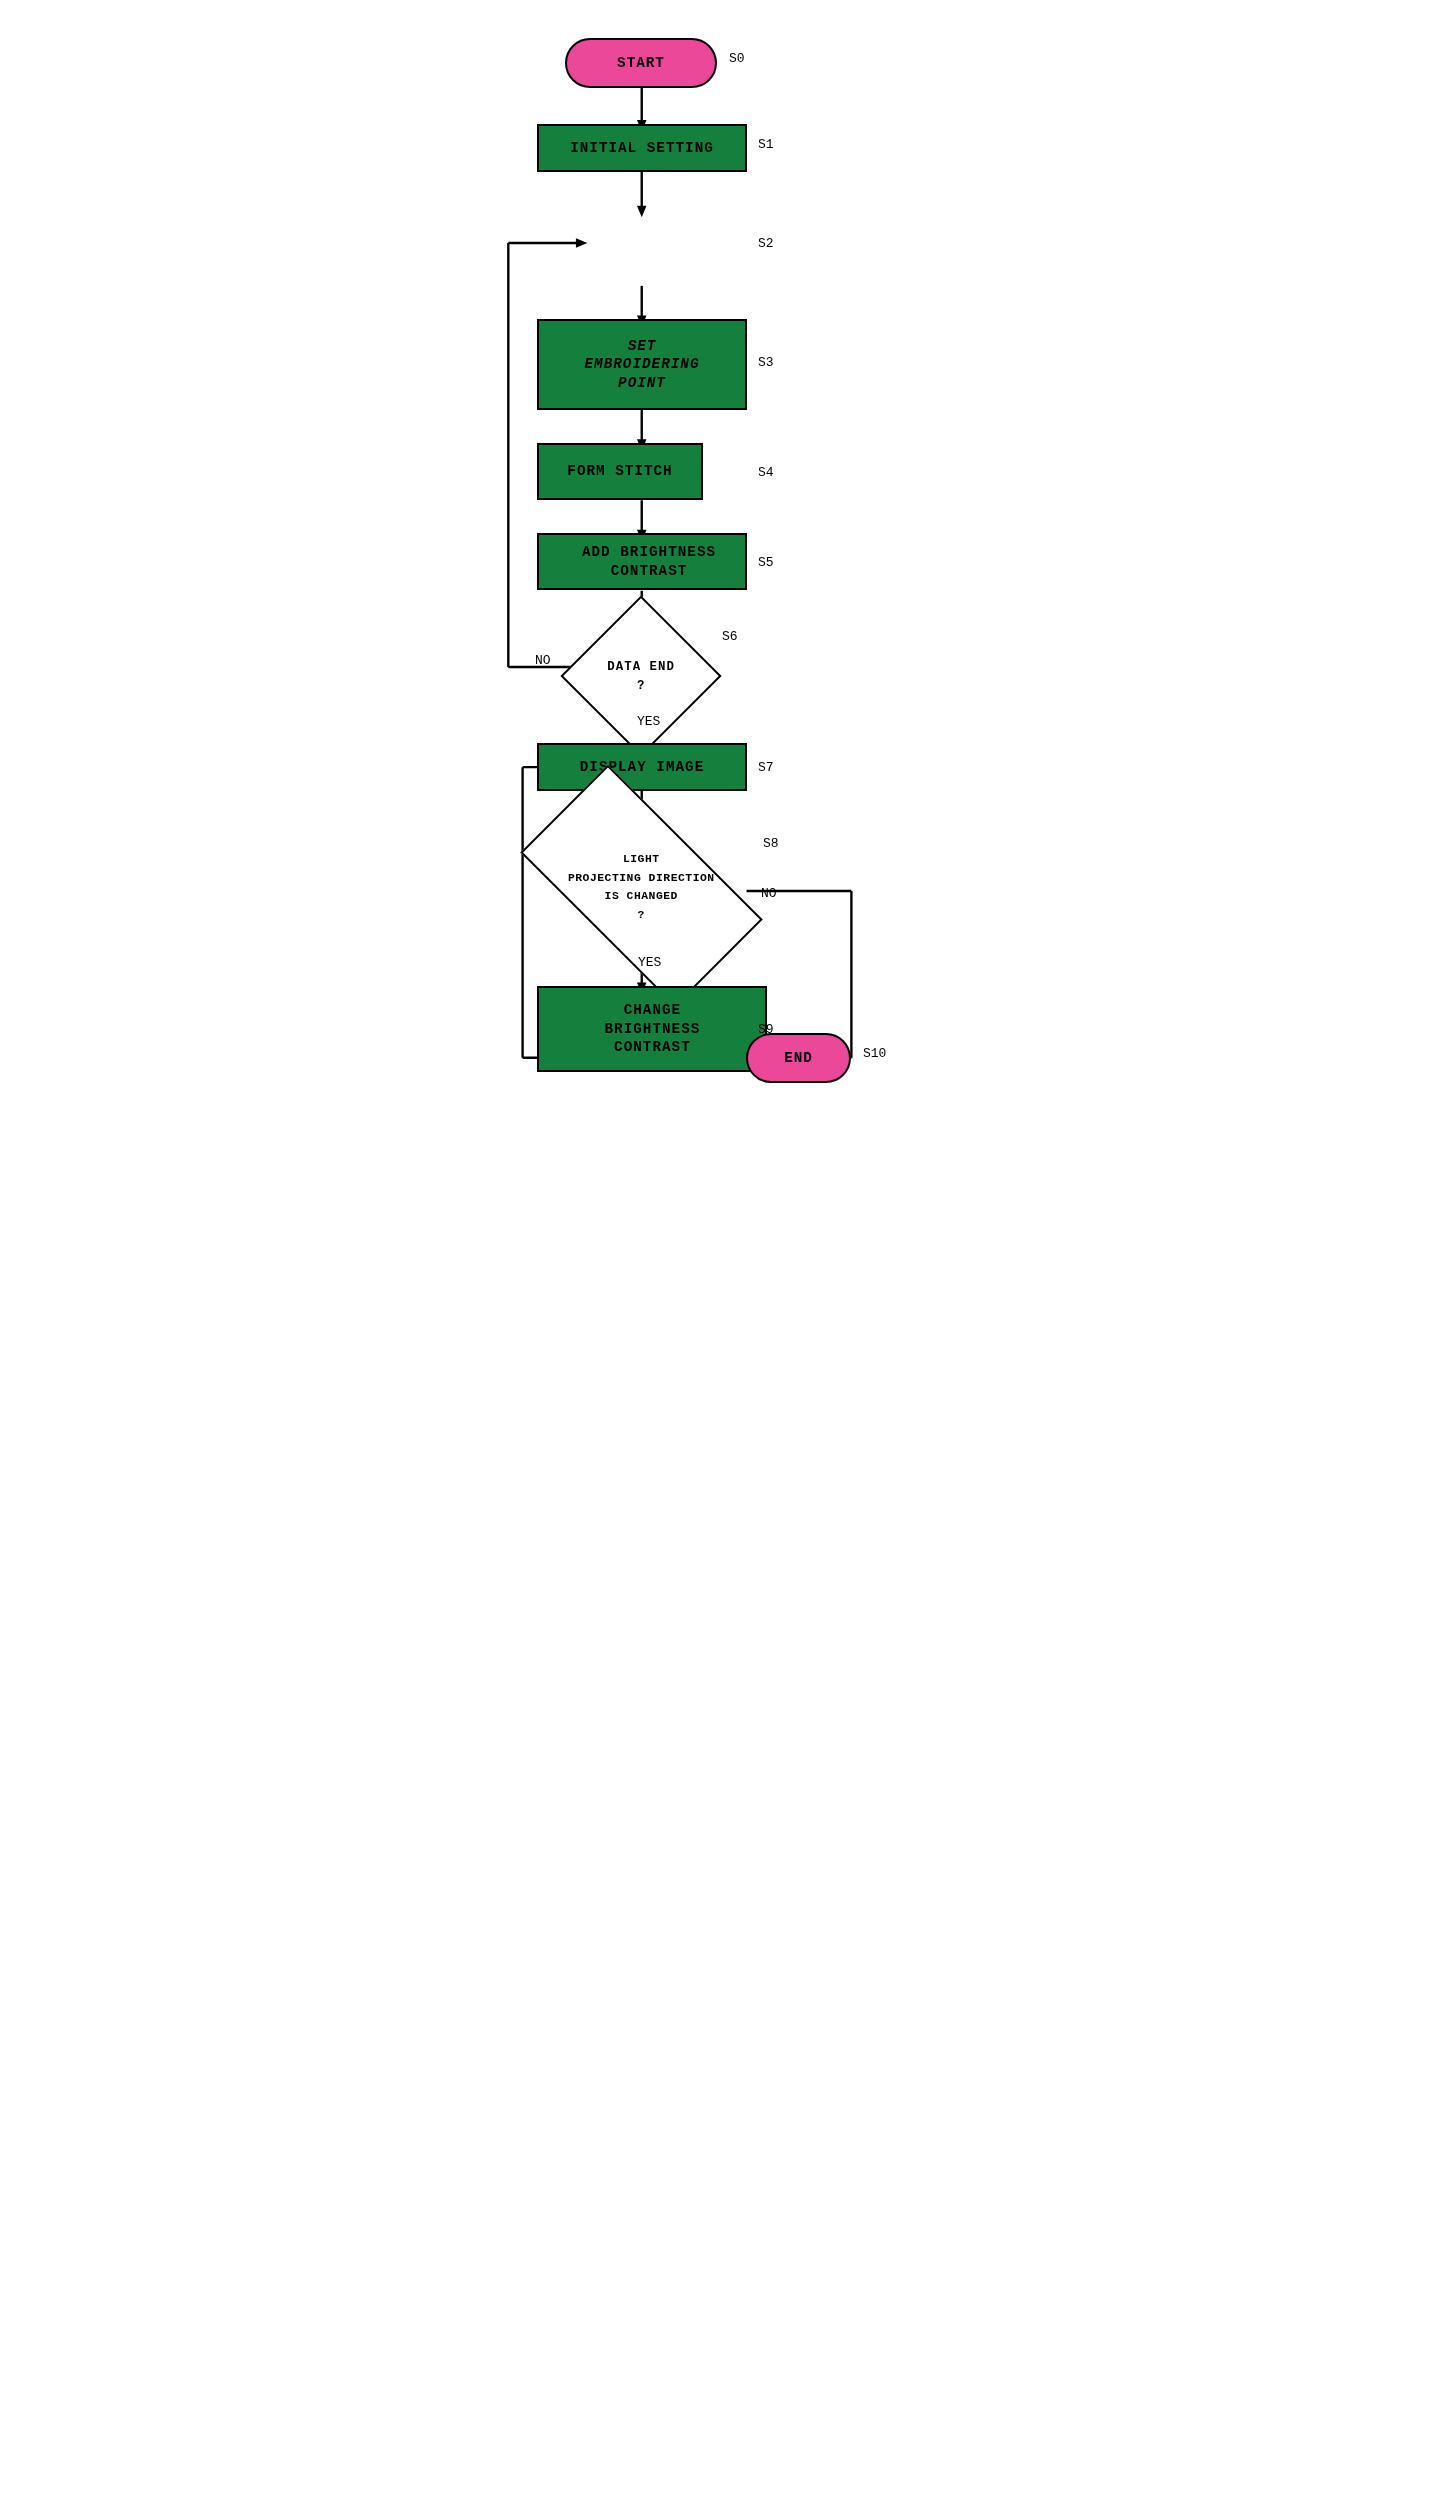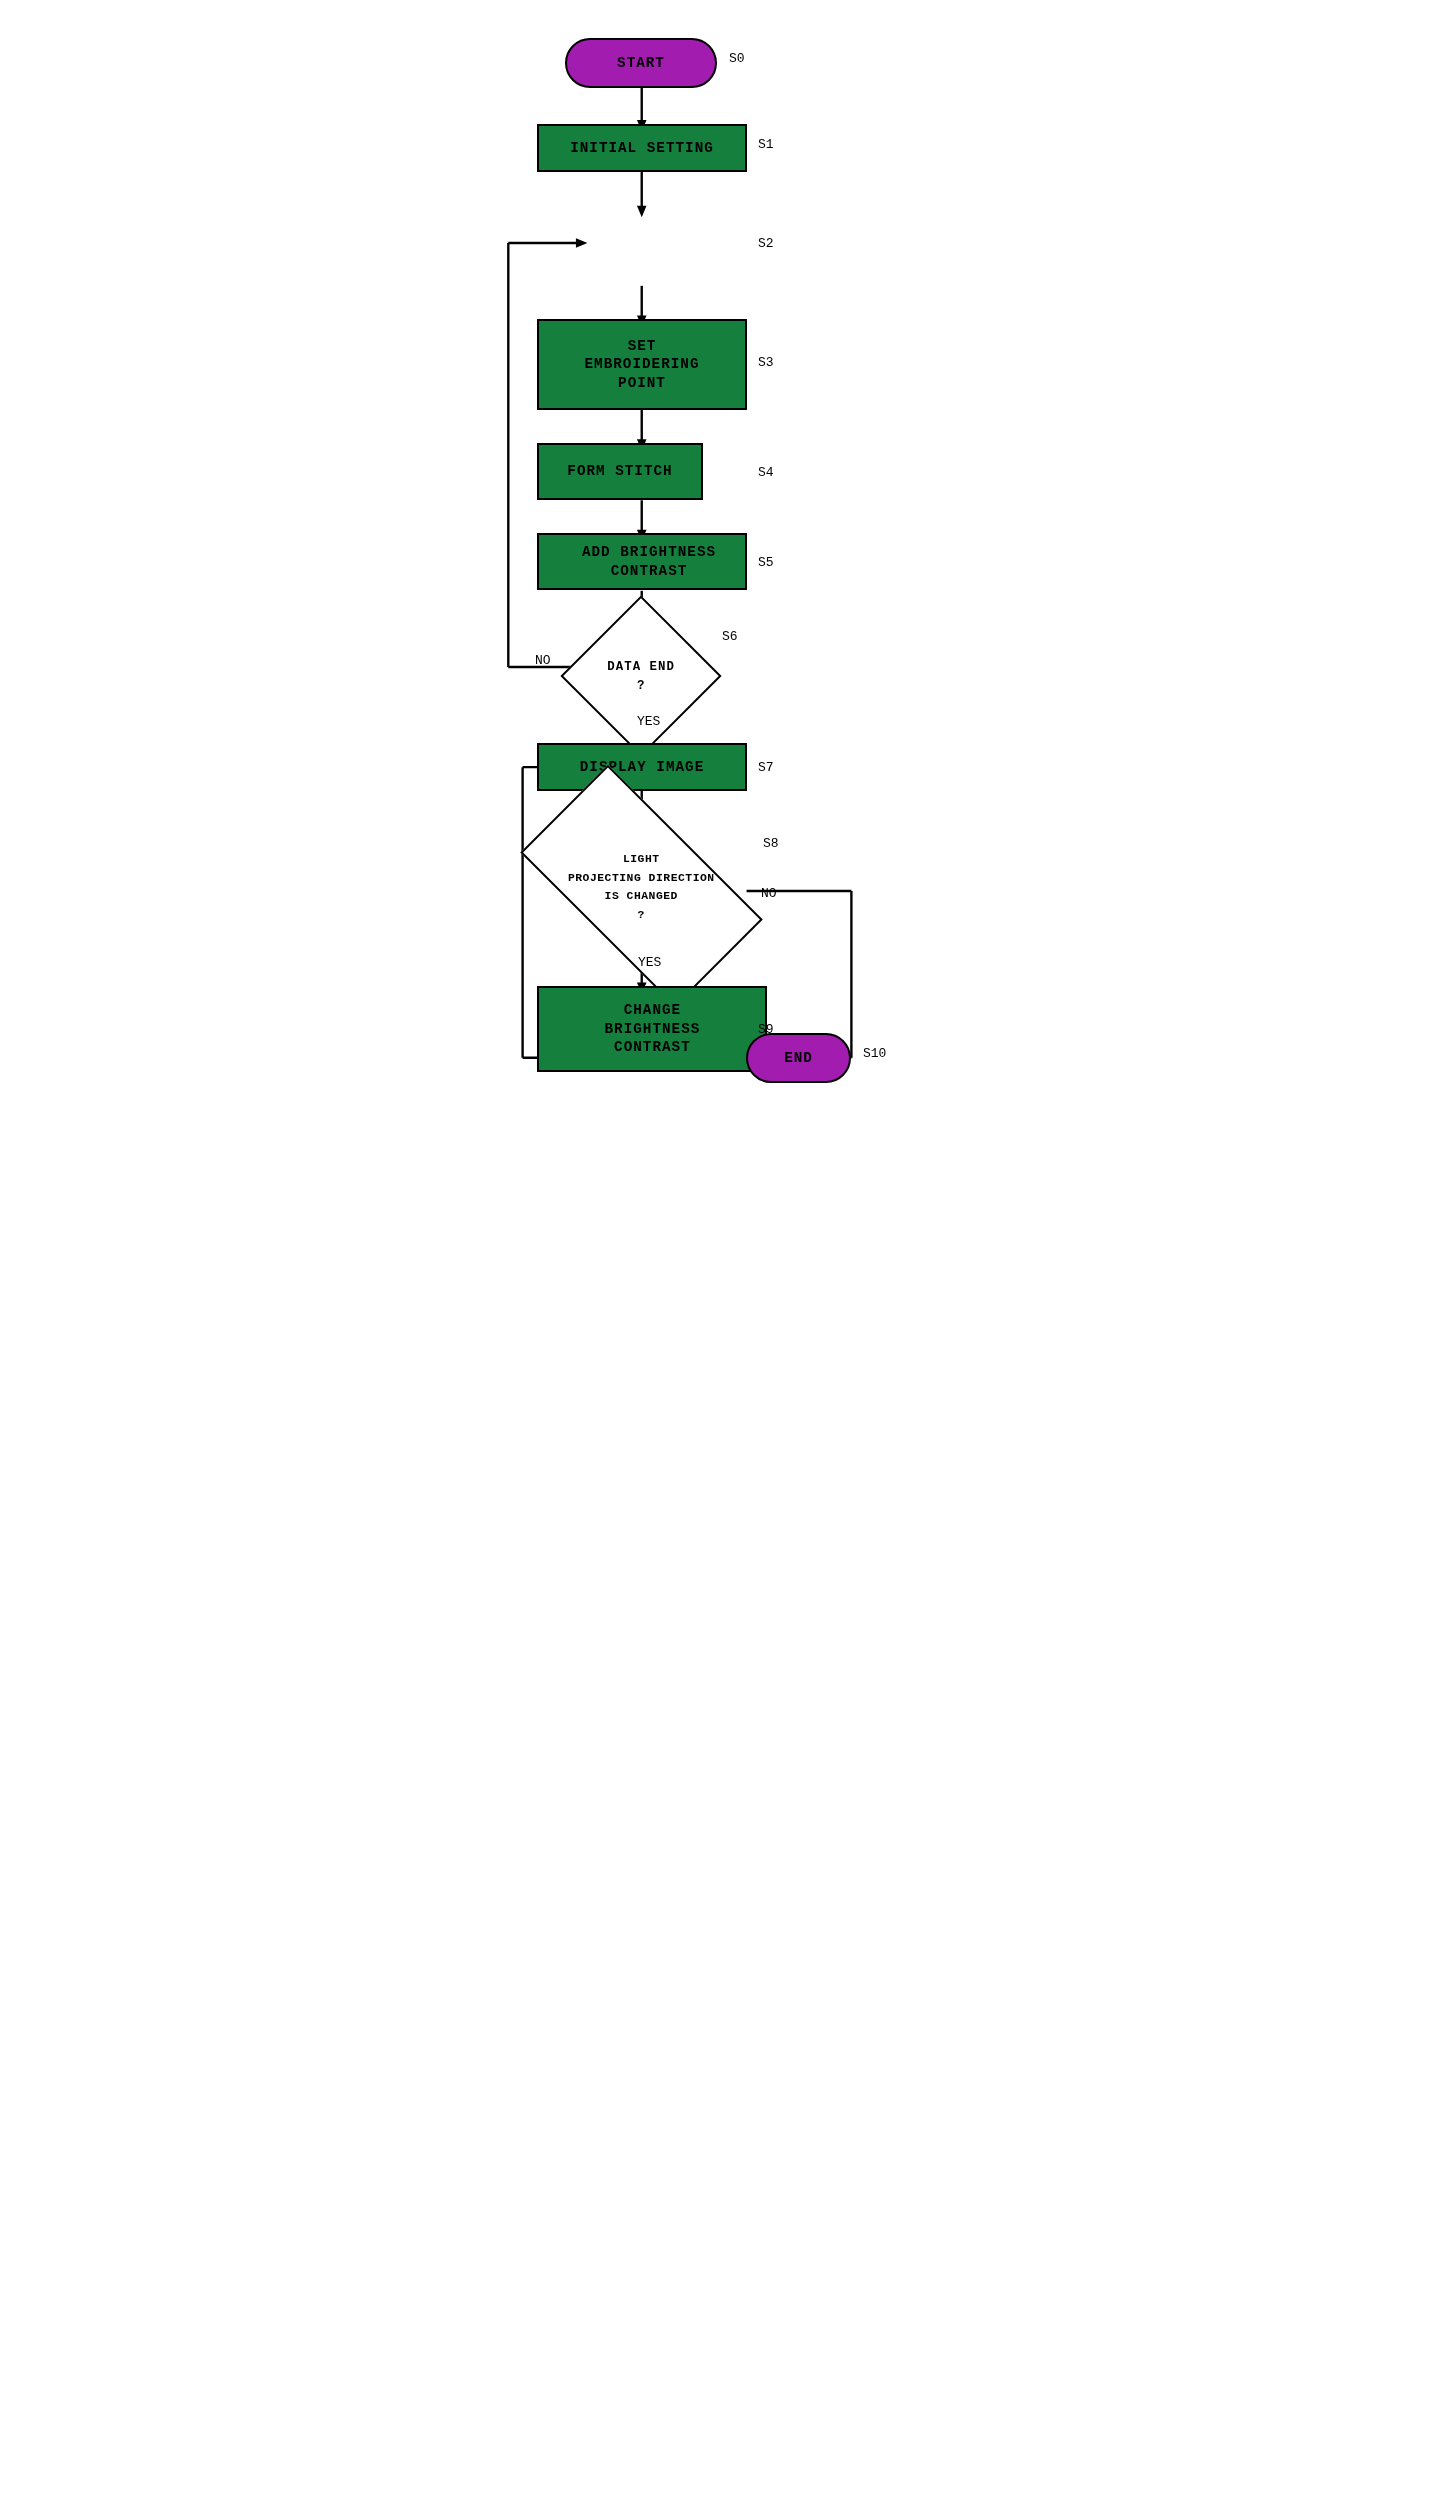--- a/index.html
+++ b/index.html
@@ -25,21 +25,21 @@
       justify-content: center;
       text-align: center;
       font-weight: bold;
       font-size: 14.3px;
       letter-spacing: 1px;
       line-height: 1.3;
     }
     .rounded-rect {
       border: 2.9px solid #000;
       border-radius: 29px;
-      background: #a21caf;
+      background: #ec4899;
       padding: 7.6px 19px;
     }
     .rect {
       border: 2.9px solid #000;
       background: #15803d;
       padding: 7.6px 15.2px;
     }
     .diamond {
       background: #fff;
       transform: rotate(45deg);
@@ -118,21 +118,21 @@
   <span class="label-text" style="left:278px; top:32px;">S0</span>
 
   <div class="node rect" style="left:86px; top:105px; width:210px; height:48px;">
     <span>INITIAL SETTING</span>
   </div>
   <span class="label-text" style="left:307px; top:118px;">S1</span>
 
   <span class="label-text" style="left:307px; top:217px;">S2</span>
 
   <div class="node rect" style="left:86px; top:300px; width:210px; height:91px;">
-    <span style="white-space:pre-line;">SET
+    <span style="white-space:pre-line;font-style:italic;">SET
 EMBROIDERING
 POINT</span>
   </div>
   <span class="label-text" style="left:307px; top:336px;">S3</span>
 
   <div class="node rect" style="left:86px; top:424px; width:166px; height:57px;">
     <span>FORM STITCH</span>
   </div>
   <span class="label-text" style="left:307px; top:446px;">S4</span>
 

